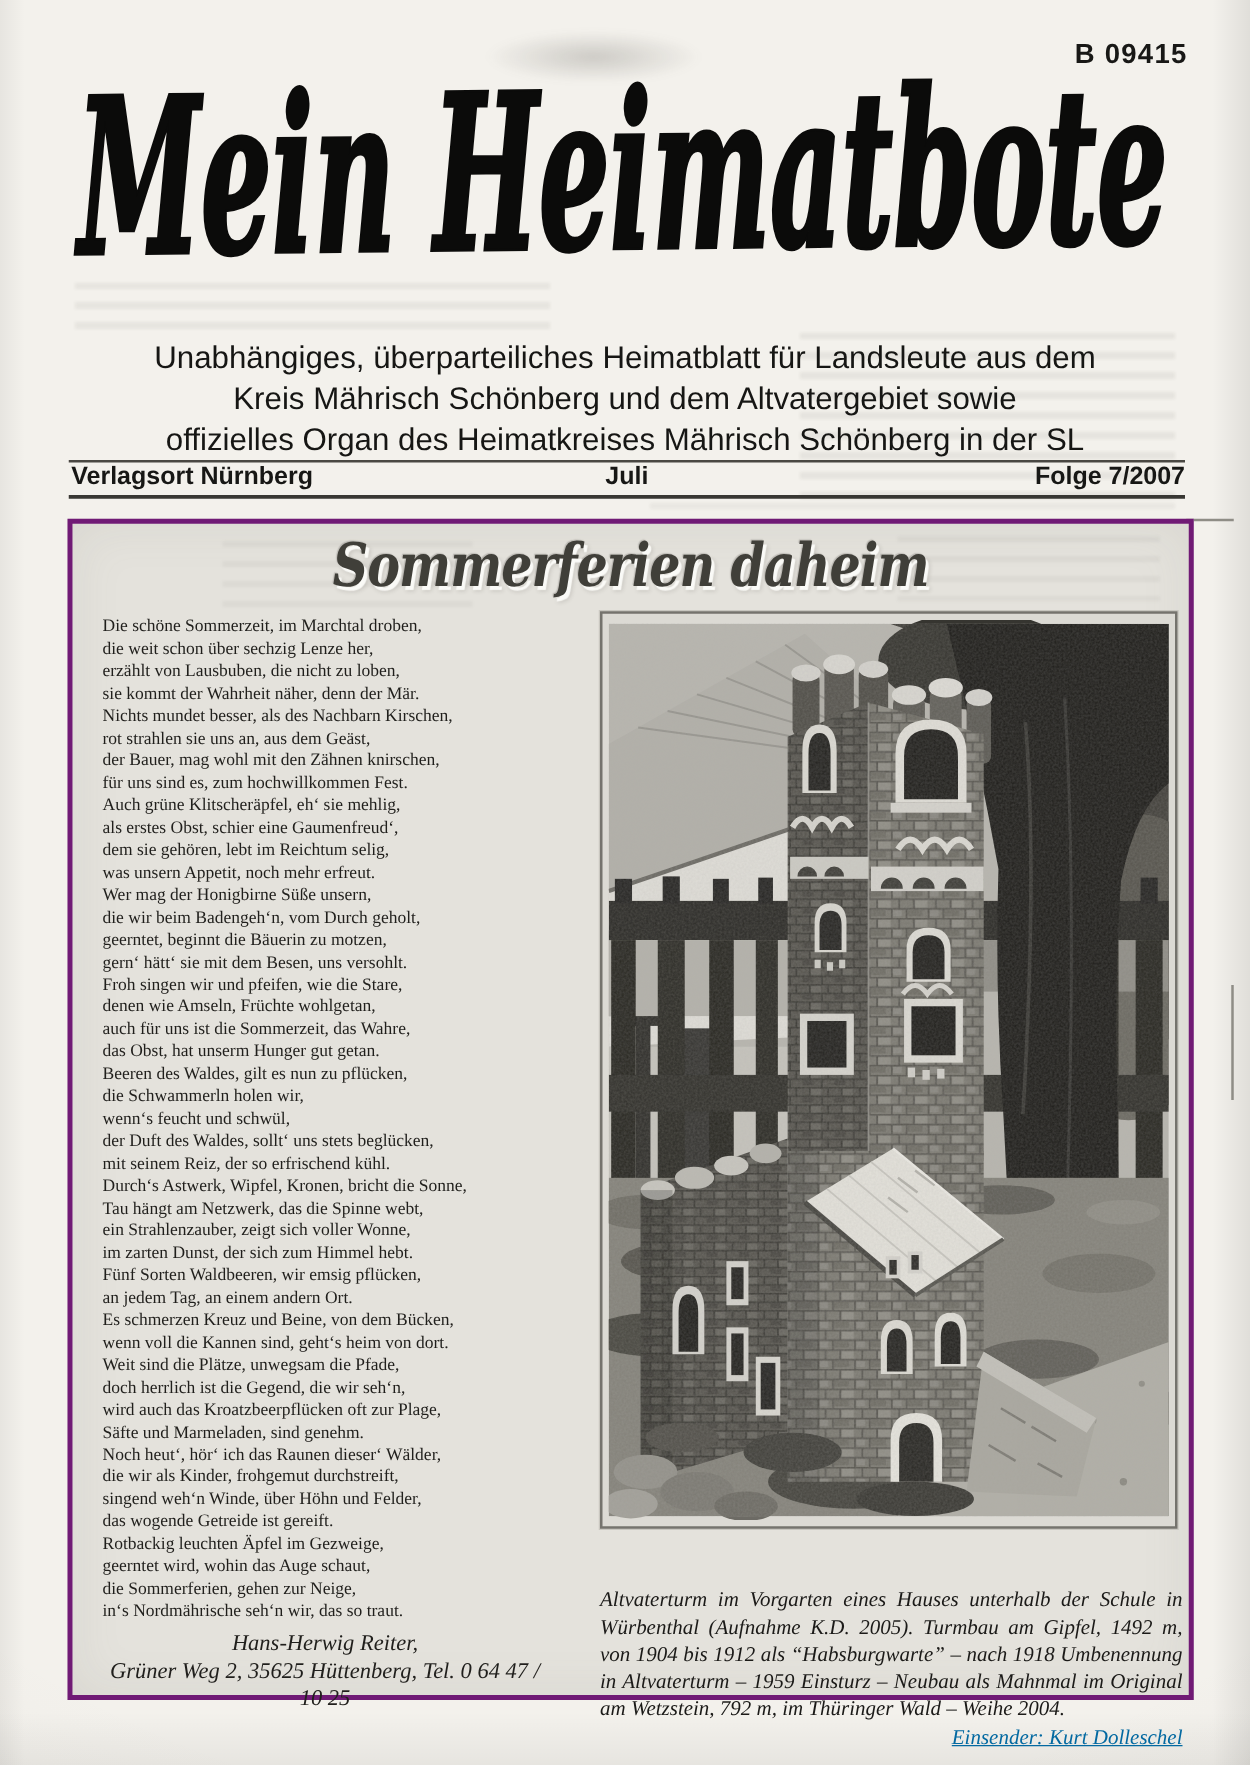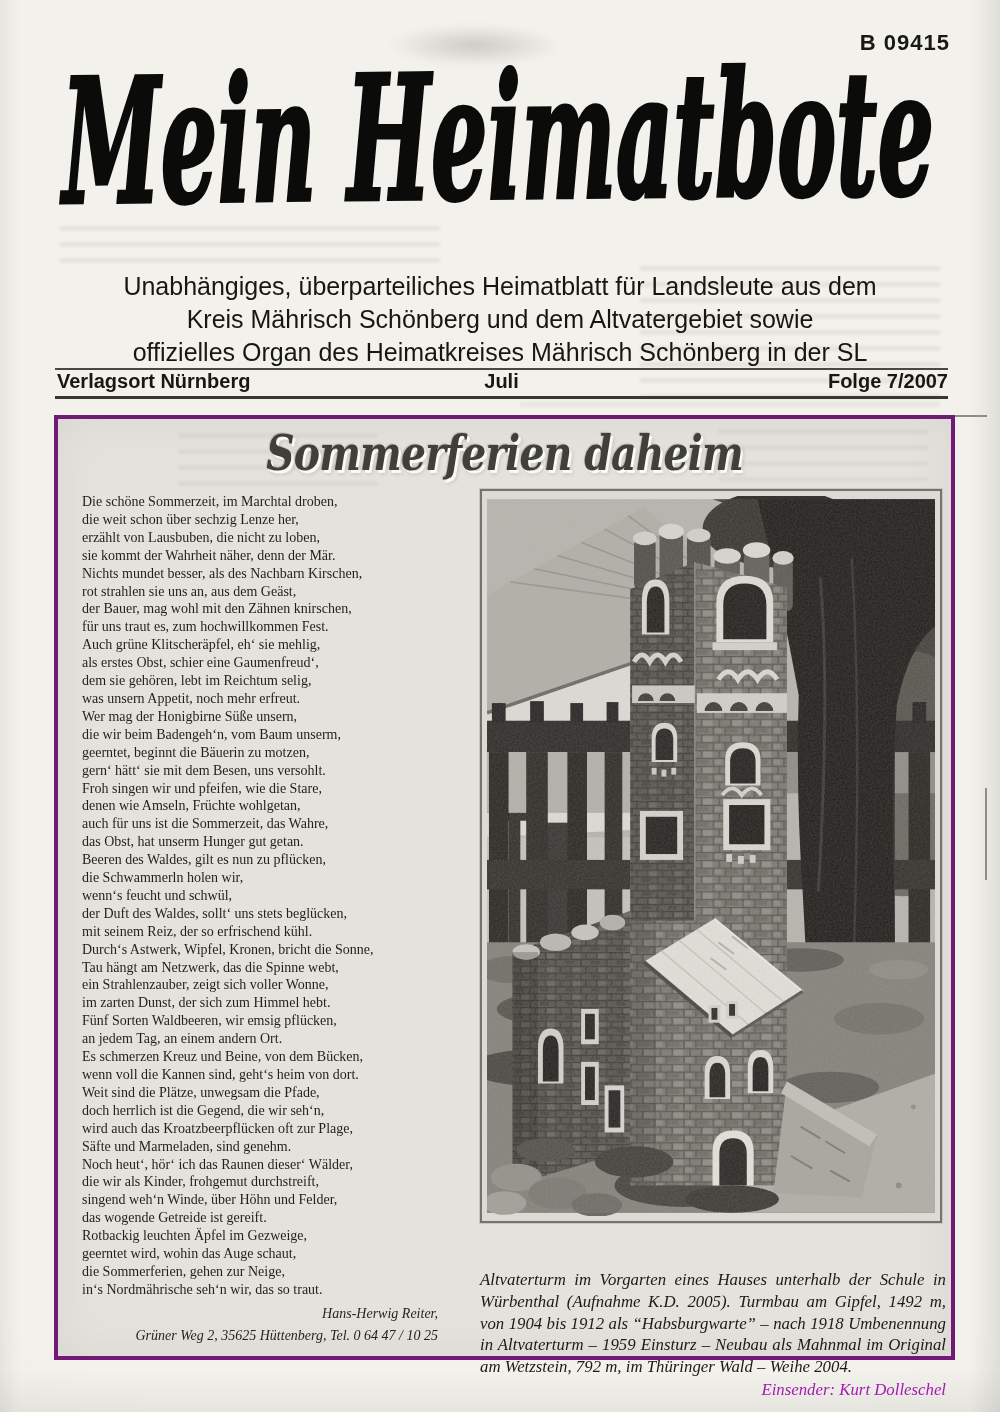--- a/index.html
+++ b/index.html
@@ -46,29 +46,29 @@
     background:#e4e2dc;border:4px solid #701a75;box-shadow:inset 0 0 40px rgba(120,118,110,0.10);}
   .artifact{position:absolute;background:#8f8d86;z-index:1;}
   .art-1{left:949px;top:415px;width:38px;height:2px;}
   .art-2{left:985px;top:788px;width:2px;height:92px;}
   .title{position:absolute;left:0;top:6px;width:100%;margin:0;text-align:center;z-index:2;
     font-family:"DejaVu Serif", serif;font-style:italic;font-weight:bold;font-size:48px;
     transform:scaleX(0.82);color:#403f39;letter-spacing:-1px;
     text-shadow:3px 3px 1px rgba(253,253,250,0.95), -1px -1px 1px rgba(70,68,62,0.25), 4px 4px 4px rgba(60,58,52,0.18);}
   .poem{position:absolute;left:24px;top:74px;width:398px;z-index:2;}
   .poem-line{font-size:14px;line-height:17.9px;white-space:nowrap;color:#201f1c;}
-  .signature{position:absolute;left:24px;top:884px;width:356px;z-index:2;text-align:right;
-    font-style:italic;font-size:14px;line-height:22px;color:#201f1c;}
+  .signature{position:absolute;left:24px;top:884px;width:356px;z-index:2;text-align:center;
+    font-style:italic;font-size:18px;line-height:22px;color:#201f1c;}
   
   .photo{position:absolute;left:422px;top:70px;margin:0;z-index:2;
     border:2px solid #75736d;background:#dcdad4;padding:5px;box-shadow:0 0 0 1px #c9c7c0;}
   .photo svg{display:block;filter:blur(0.35px) contrast(0.98);}
   .caption-wrap{position:absolute;left:422px;top:850px;width:466px;z-index:2;}
   .caption{margin:0;font-style:italic;font-size:16.8px;line-height:21.8px;text-align:justify;color:#1b1a18;}
-  .caption-sender{margin:2px 0 0 0;font-style:italic;font-size:16.8px;text-align:right;color:#a21caf;}
+  .caption-sender{margin:2px 0 0 0;font-style:italic;font-size:16.8px;text-align:right;color:#0369a1;text-decoration:underline;}
 </style>
 </head>
 <body>
 
 <div class="page">
 
   <div class="ghost-blob" style="left:360px;top:18px;width:230px;height:55px;"></div>
   <div class="ghost" style="left:60px;top:226px;width:380px;height:44px;opacity:.75;"></div>
   <div class="ghost" style="left:640px;top:266px;width:300px;height:140px;opacity:.8;"></div>
   <div class="ghost" style="left:520px;top:402px;width:420px;height:12px;opacity:.6;"></div>
@@ -103,27 +103,27 @@
     <h1 class="title">Sommerferien daheim</h1>
 
     <div class="poem">
         <div class="poem-line">Die schöne Sommerzeit, im Marchtal droben,</div>
         <div class="poem-line">die weit schon über sechzig Lenze her,</div>
         <div class="poem-line">erzählt von Lausbuben, die nicht zu loben,</div>
         <div class="poem-line">sie kommt der Wahrheit näher, denn der Mär.</div>
         <div class="poem-line">Nichts mundet besser, als des Nachbarn Kirschen,</div>
         <div class="poem-line">rot strahlen sie uns an, aus dem Geäst,</div>
         <div class="poem-line">der Bauer, mag wohl mit den Zähnen knirschen,</div>
-        <div class="poem-line">für uns traut es, zum hochwillkommen Fest.</div>
+        <div class="poem-line">für uns sind es, zum hochwillkommen Fest.</div>
         <div class="poem-line">Auch grüne Klitscheräpfel, eh‘ sie mehlig,</div>
         <div class="poem-line">als erstes Obst, schier eine Gaumenfreud‘,</div>
         <div class="poem-line">dem sie gehören, lebt im Reichtum selig,</div>
         <div class="poem-line">was unsern Appetit, noch mehr erfreut.</div>
         <div class="poem-line">Wer mag der Honigbirne Süße unsern,</div>
-        <div class="poem-line">die wir beim Badengeh‘n, vom Baum unserm,</div>
+        <div class="poem-line">die wir beim Badengeh‘n, vom Durch geholt,</div>
         <div class="poem-line">geerntet, beginnt die Bäuerin zu motzen,</div>
         <div class="poem-line">gern‘ hätt‘ sie mit dem Besen, uns versohlt.</div>
         <div class="poem-line">Froh singen wir und pfeifen, wie die Stare,</div>
         <div class="poem-line">denen wie Amseln, Früchte wohlgetan,</div>
         <div class="poem-line">auch für uns ist die Sommerzeit, das Wahre,</div>
         <div class="poem-line">das Obst, hat unserm Hunger gut getan.</div>
         <div class="poem-line">Beeren des Waldes, gilt es nun zu pflücken,</div>
         <div class="poem-line">die Schwammerln holen wir,</div>
         <div class="poem-line">wenn‘s feucht und schwül,</div>
         <div class="poem-line">der Duft des Waldes, sollt‘ uns stets beglücken,</div>

